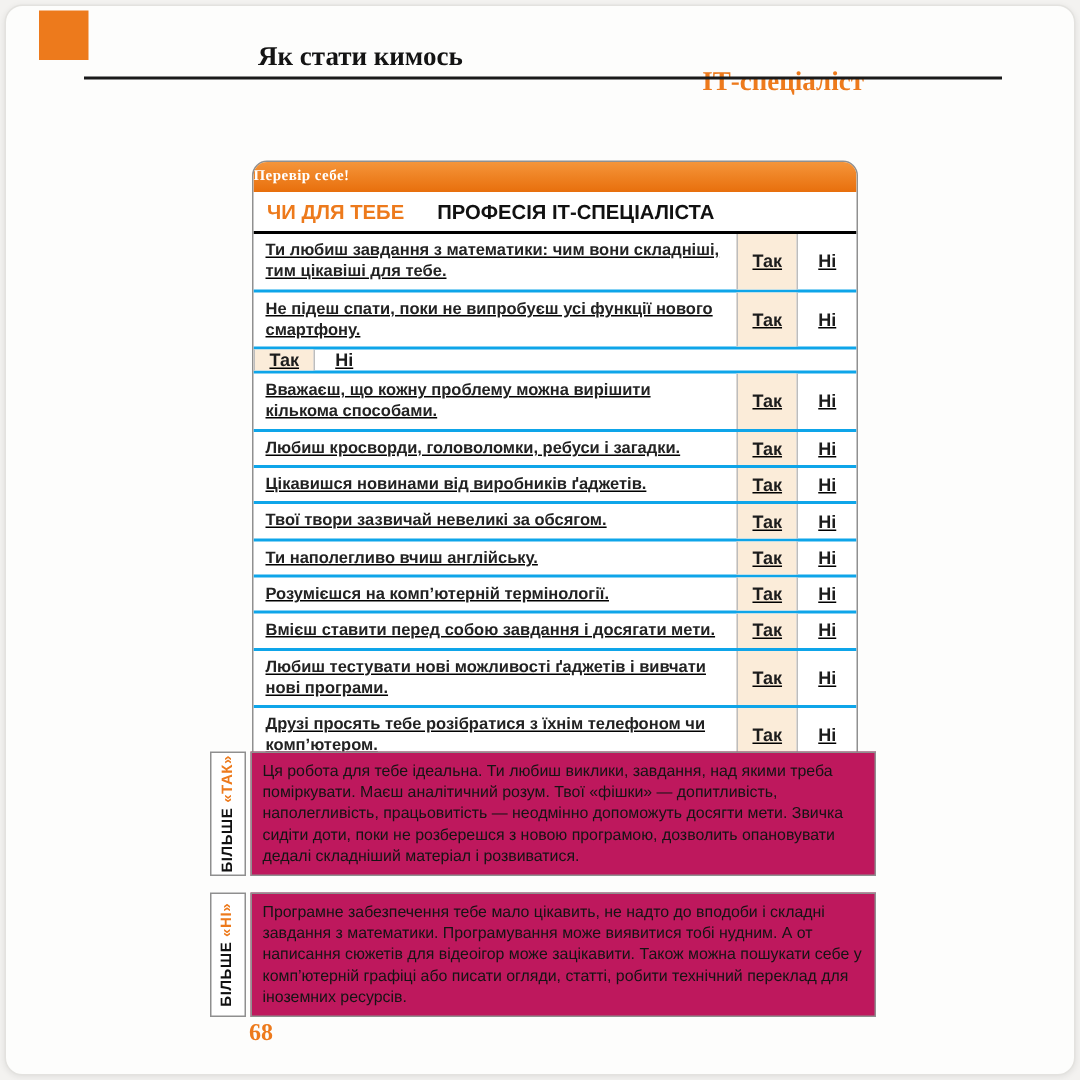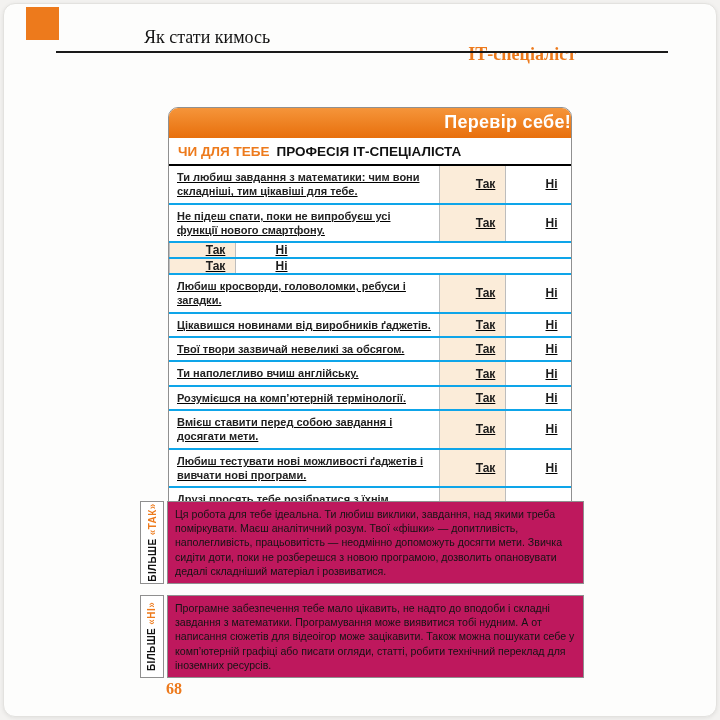--- a/index.html
+++ b/index.html
@@ -19,23 +19,23 @@
     overflow:hidden;
   }
   
   .corner{
     position:absolute; left:22px; top:3px;
     width:33px; height:33px;
     background:#ed7a1c;
   }
   
   .h-left{
-    position:absolute; left:140px; top:23px;
+    position:absolute; left:168px; top:23px;
     font-family:"Liberation Serif", serif;
-    font-weight:normal; font-size:18px; color:#141414;
+    font-weight:bold; font-size:18px; color:#141414;
   }
   .h-right{
     position:absolute; right:140px; top:40px;
     font-family:"Liberation Serif", serif;
     font-weight:bold; font-size:18px; color:#ed7a1c;
   }
   .rule{
     position:absolute; left:52px; top:47px;
     width:612px; height:2px; background:#1a1a1a;
   }
@@ -43,46 +43,46 @@
   .quiz{
     position:absolute; left:164px; top:103px; width:402px;
     border:1px solid #909090;
     border-radius:10px 10px 8px 8px;
     overflow:hidden;
     background:#fff;
   }
   .banner{
     background:linear-gradient(#f5953a,#e86f0c);
     color:#ffffff;
-    font-weight:bold; font-size:18px;
-    text-align:right;
+    font-weight:bold; font-size:10px;
+    text-align:left;
     padding:4px 0 5px 0;
     letter-spacing:.3px;
+    font-family:Liberation Serif, serif;
   }
   .quiz-title{
     padding:6px 9px 5px 9px;
     border-bottom:2px solid #000;
     font-size:13.5px; font-weight:bold; color:#111;
   }
-  .quiz-title .accent{color:#ed7a1c; margin-right:7px;}
+  .quiz-title .accent{color:#ed7a1c; margin-right:22px;}
   .row{display:flex; align-items:stretch;text-decoration:underline;}
   .row + .row{border-top:2px solid #0ea5e9;}
   .row .q{
     flex:1;
     padding:4px 8px;
     font-size:11px; font-weight:bold; color:#222;
     line-height:1.3;
     display:flex; align-items:center;
   }
   .row .cell{
     width:39px; flex:0 0 39px;
     display:flex; align-items:center; justify-content:center;
     font-size:12px; font-weight:bold; color:#1c1c1c;
     border-left:1px solid #bdbdbd;
-    padding-left:26px;
   }
   .row .yes{background:#fbecd9;}
   
   .results{
     position:absolute; left:136px; top:497px; width:444px;
   }
   .result{display:flex; gap:3px; margin-bottom:11px;}
   .vlabel{
     flex:0 0 22px;
     border:1px solid #8f8f8f;
@@ -139,20 +139,21 @@
           <div class="cell yes">Так</div>
           <div class="cell no">Ні</div>
         </div>
 
         <div class="row">
           <div class="cell yes">Так</div>
           <div class="cell no">Ні</div>
         </div>
 
         <div class="row">
+          <div class="q">Вважаєш, що кожну проблему можна вирішити кількома способами.</div>
           <div class="cell yes">Так</div>
           <div class="cell no">Ні</div>
         </div>
 
         <div class="row">
           <div class="q">Любиш кросворди, головоломки, ребуси і загадки.</div>
           <div class="cell yes">Так</div>
           <div class="cell no">Ні</div>
         </div>
 

